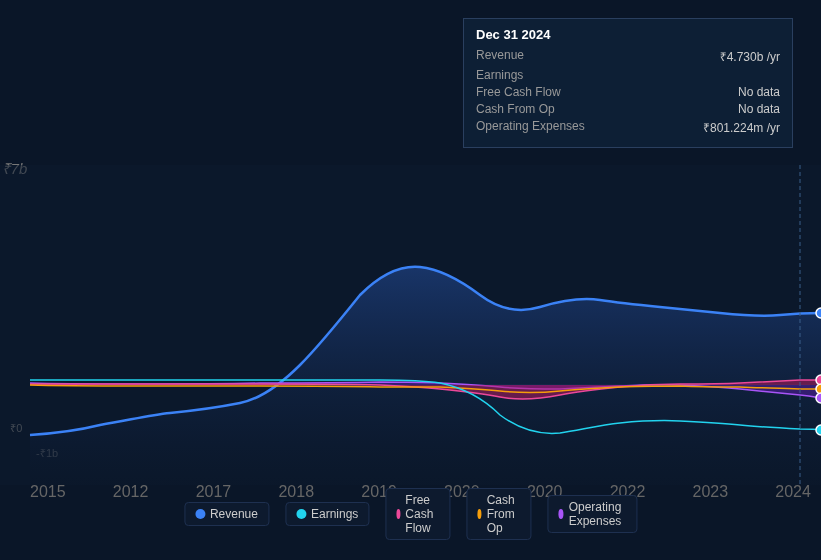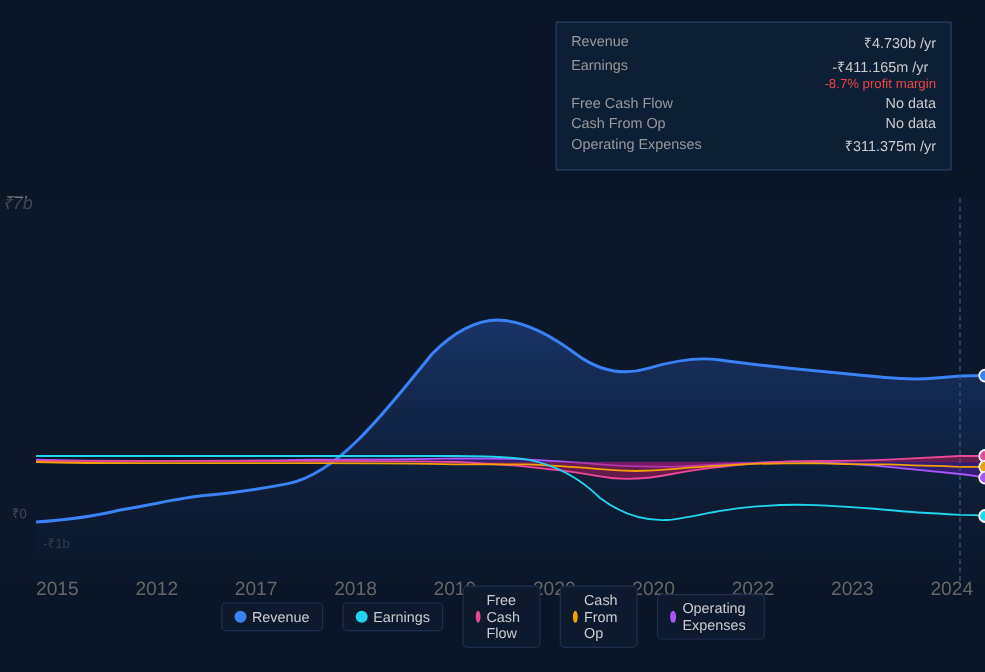--- a/index.html
+++ b/index.html
@@ -125,43 +125,40 @@
     .legend-dot {
       width: 10px;
       height: 10px;
       border-radius: 50%;
     }
   </style>
 </head>
 <body>
 
 <div class="tooltip-box">
+  <div class="tooltip-title">Dec 31 2024</div>
 
   <div class="tooltip-row">
     <span class="label">Revenue</span>
     <span class="value value-violet">₹4.730b /yr</span>
   </div>
   <div class="tooltip-row">
     <span class="label">Earnings</span>
-    <div style="text-align:right">
-      <div class="value value-red">-₹411.165m /yr</div>
-      <div class="profit-margin">-8.7% profit margin</div>
-    </div>
   </div>
   <div class="tooltip-row">
     <span class="label">Free Cash Flow</span>
     <span class="value value-nodata">No data</span>
   </div>
   <div class="tooltip-row">
     <span class="label">Cash From Op</span>
     <span class="value value-nodata">No data</span>
   </div>
   <div class="tooltip-row">
     <span class="label">Operating Expenses</span>
-    <span class="value">₹311.375m /yr</span>
+    <span class="value">₹801.224m /yr</span>
   </div>
 </div>
 
 <div class="y-label">₹7b</div>
 <div class="y-label-zero">₹0</div>
 <div class="y-label-neg">-₹1b</div>
 
 <svg class="chart-svg" viewBox="0 0 821 320" preserveAspectRatio="none">
   <defs>
 

